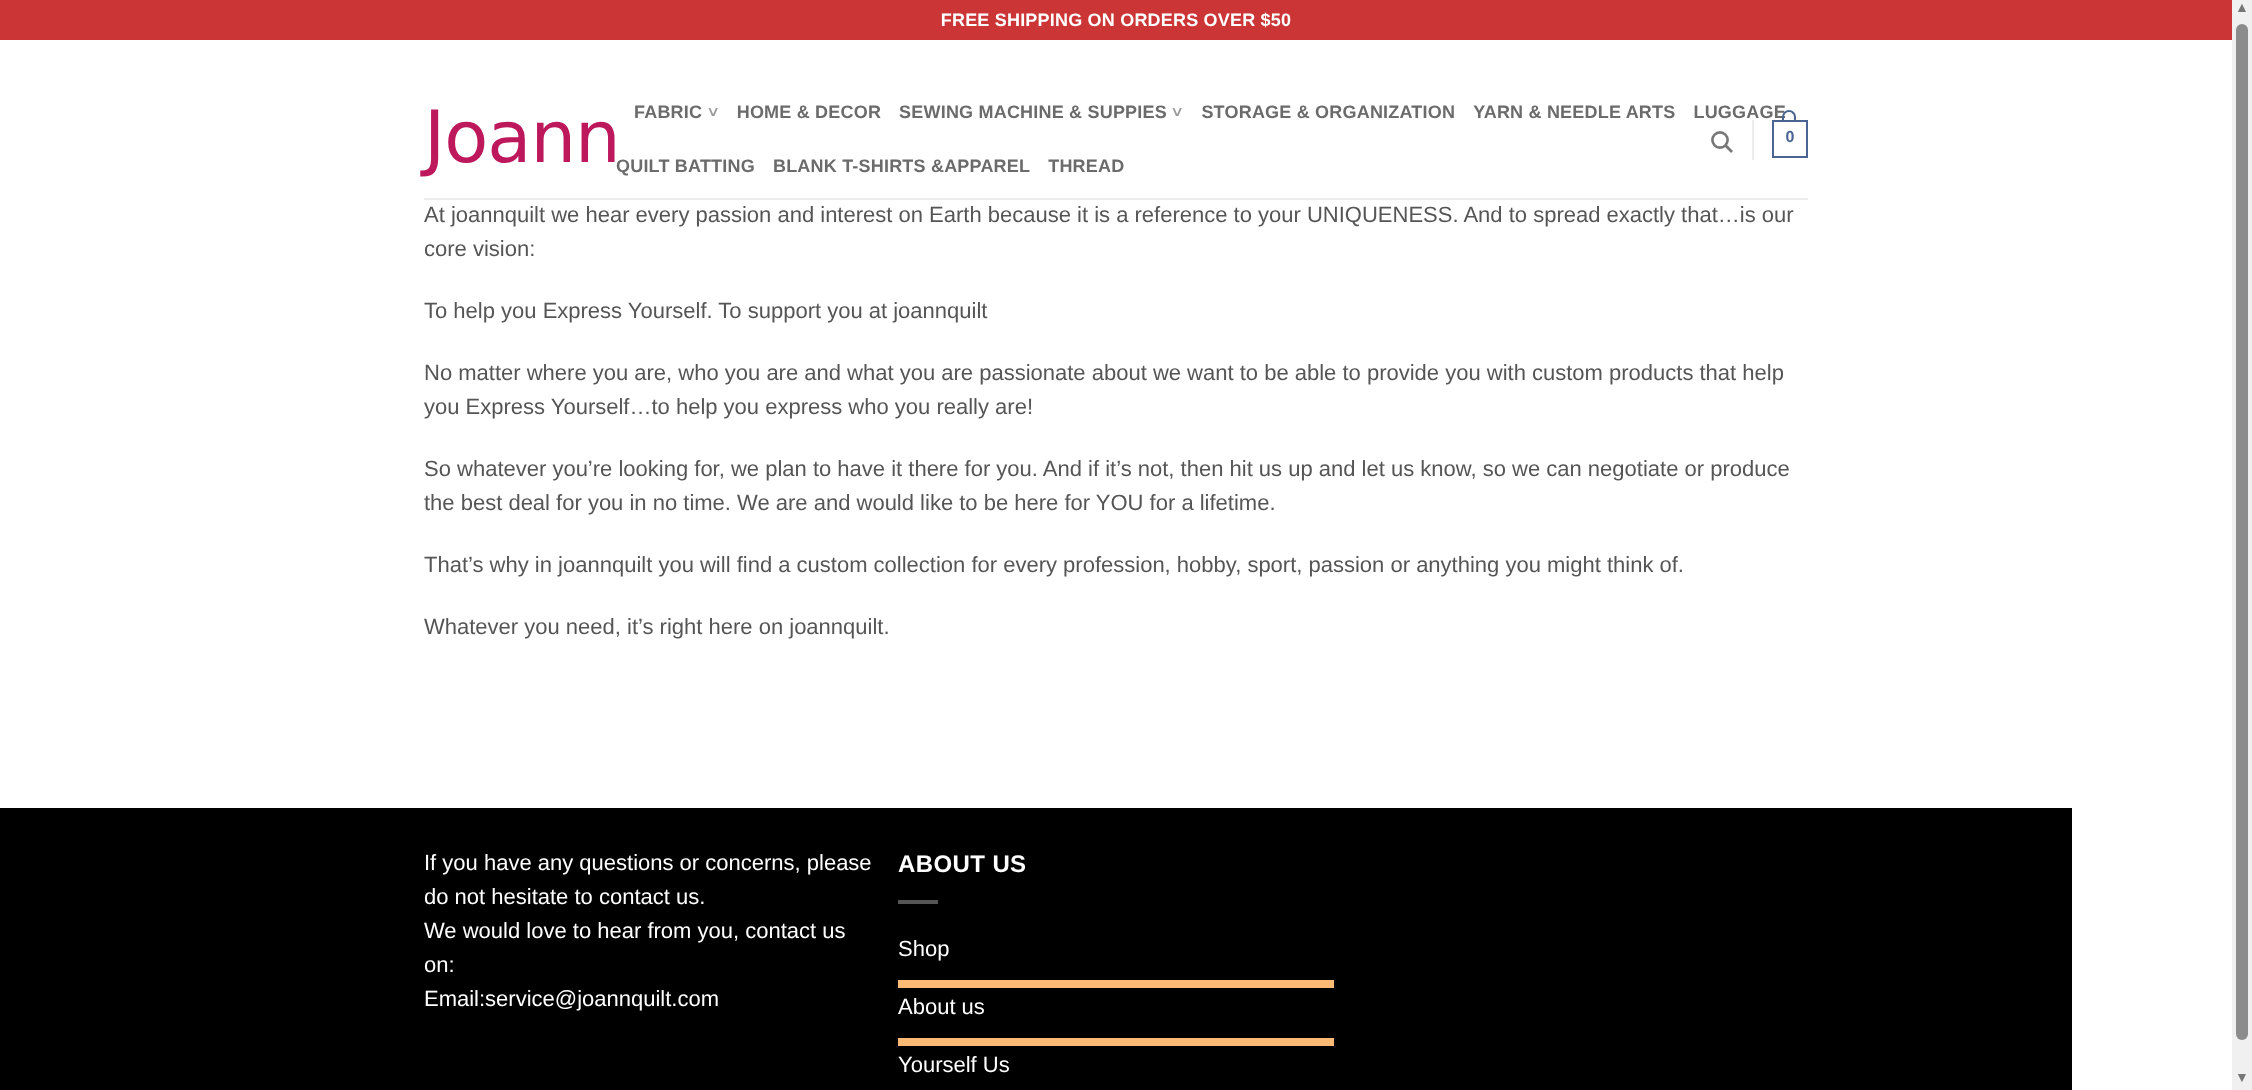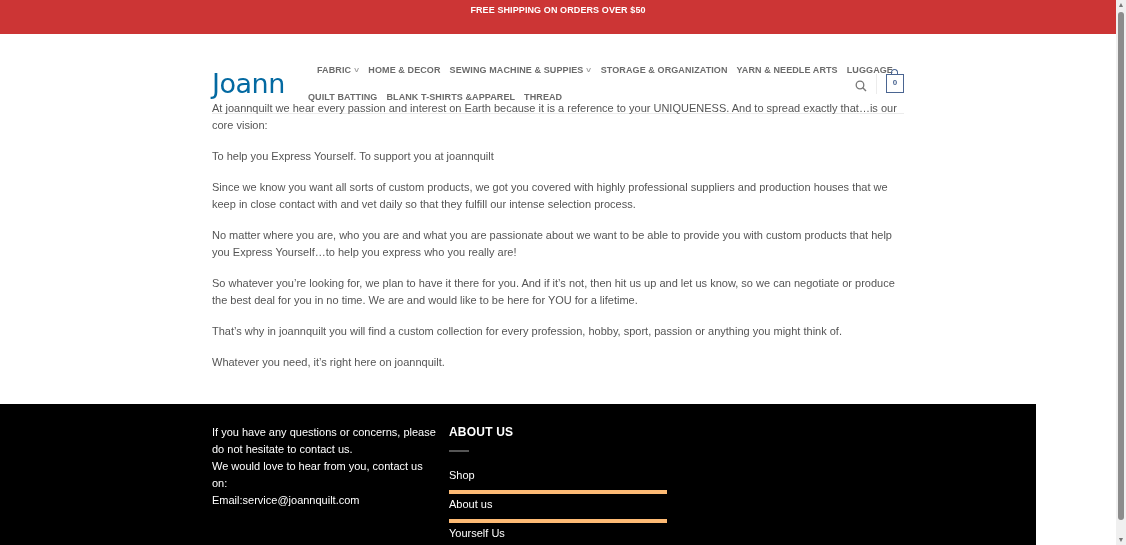--- a/index.html
+++ b/index.html
@@ -1,23 +1,23 @@
 <!DOCTYPE html>
 <html><head>
   <meta charset="utf-8">
   <style>
     * { box-sizing: border-box; margin: 0; padding: 0; }
     html, body { width: 1126px; height: 545px; overflow: hidden; background: #ffffff; }
     body { font-family: "Liberation Sans", "DejaVu Sans", sans-serif; position: relative; }
     .page { position: absolute; left: 0; top: 0; width: 1116px; height: 545px; overflow: hidden; background: #fff; }
 
-    .topbar { height: 34px; background: #cc3535; color: #fff; font-size: 9px; font-weight: bold; text-align: center; line-height: 20px; letter-spacing: 0.1px; }
+    .topbar { height: 20px; background: #cc3535; color: #fff; font-size: 9px; font-weight: bold; text-align: center; line-height: 20px; letter-spacing: 0.1px; }
 
     .header { position: relative; height: 60px; }
-    .logo { position: absolute; left: 212px; top: 33px; font-size: 27px; line-height: 34px; color: #0369a1; font-family: "DejaVu Sans", sans-serif; letter-spacing: -0.5px; }
+    .logo { position: absolute; left: 212px; top: 33px; font-size: 36px; line-height: 34px; color: #be185d; font-family: "DejaVu Sans", sans-serif; letter-spacing: -0.5px; }
     .nav-row { position: absolute; display: flex; align-items: center; font-size: 9px; color: #6b6b6b; font-weight: bold; letter-spacing: 0.1px; }
     .nav-row.r1 { left: 317px; top: 31px; }
     .nav-row.r2 { left: 308px; top: 58px; }
     .nav-item { margin-right: 9px; white-space: nowrap; cursor: pointer; display: flex; align-items: center; }
     .chev { display: inline-block; margin-left: 3px; color: #999; font-size: 7px; font-weight: normal; transform: scaleX(1.4); }
     .header-line { position: absolute; left: 212px; top: 79px; width: 692px; height: 1px; background: #ececec; }
 
     .search { position: absolute; left: 855px; top: 44px; width: 12px; height: 12px; cursor: pointer; }
     .divider-v { position: absolute; left: 876px; top: 40px; width: 1px; height: 20px; background: #ececec; }
     .cart { position: absolute; left: 886px; top: 40px; width: 18px; height: 19px; border: 1.5px solid #4a6591; cursor: pointer; }
@@ -98,21 +98,20 @@
       <div class="handle"></div>
       <div class="count">0</div>
     </div>
 
     <div class="header-line"></div>
   </div>
 
   <main class="content">
     <p>At joannquilt we hear every passion and interest on Earth because it is a reference to your UNIQUENESS. And to spread exactly that…is our core vision:</p>
     <p>To help you Express Yourself. To support you at joannquilt</p>
-    <p>Since we know you want all sorts of custom products, we got you covered with highly professional suppliers and production houses that we keep in close contact with and vet daily so that they fulfill our intense selection process.</p>
     <p>No matter where you are, who you are and what you are passionate about we want to be able to provide you with custom products that help you Express Yourself…to help you express who you really are!</p>
     <p>So whatever you’re looking for, we plan to have it there for you. And if it’s not, then hit us up and let us know, so we can negotiate or produce the best deal for you in no time. We are and would like to be here for YOU for a lifetime.</p>
     <p>That’s why in joannquilt you will find a custom collection for every profession, hobby, sport, passion or anything you might think of.</p>
     <p>Whatever you need, it’s right here on joannquilt.</p>
   </main>
 
   <footer class="footer">
     <div class="footer-contact">
       <div>If you have any questions or concerns, please do not hesitate to contact us.</div>
       <div>We would love to hear from you, contact us on:</div>

